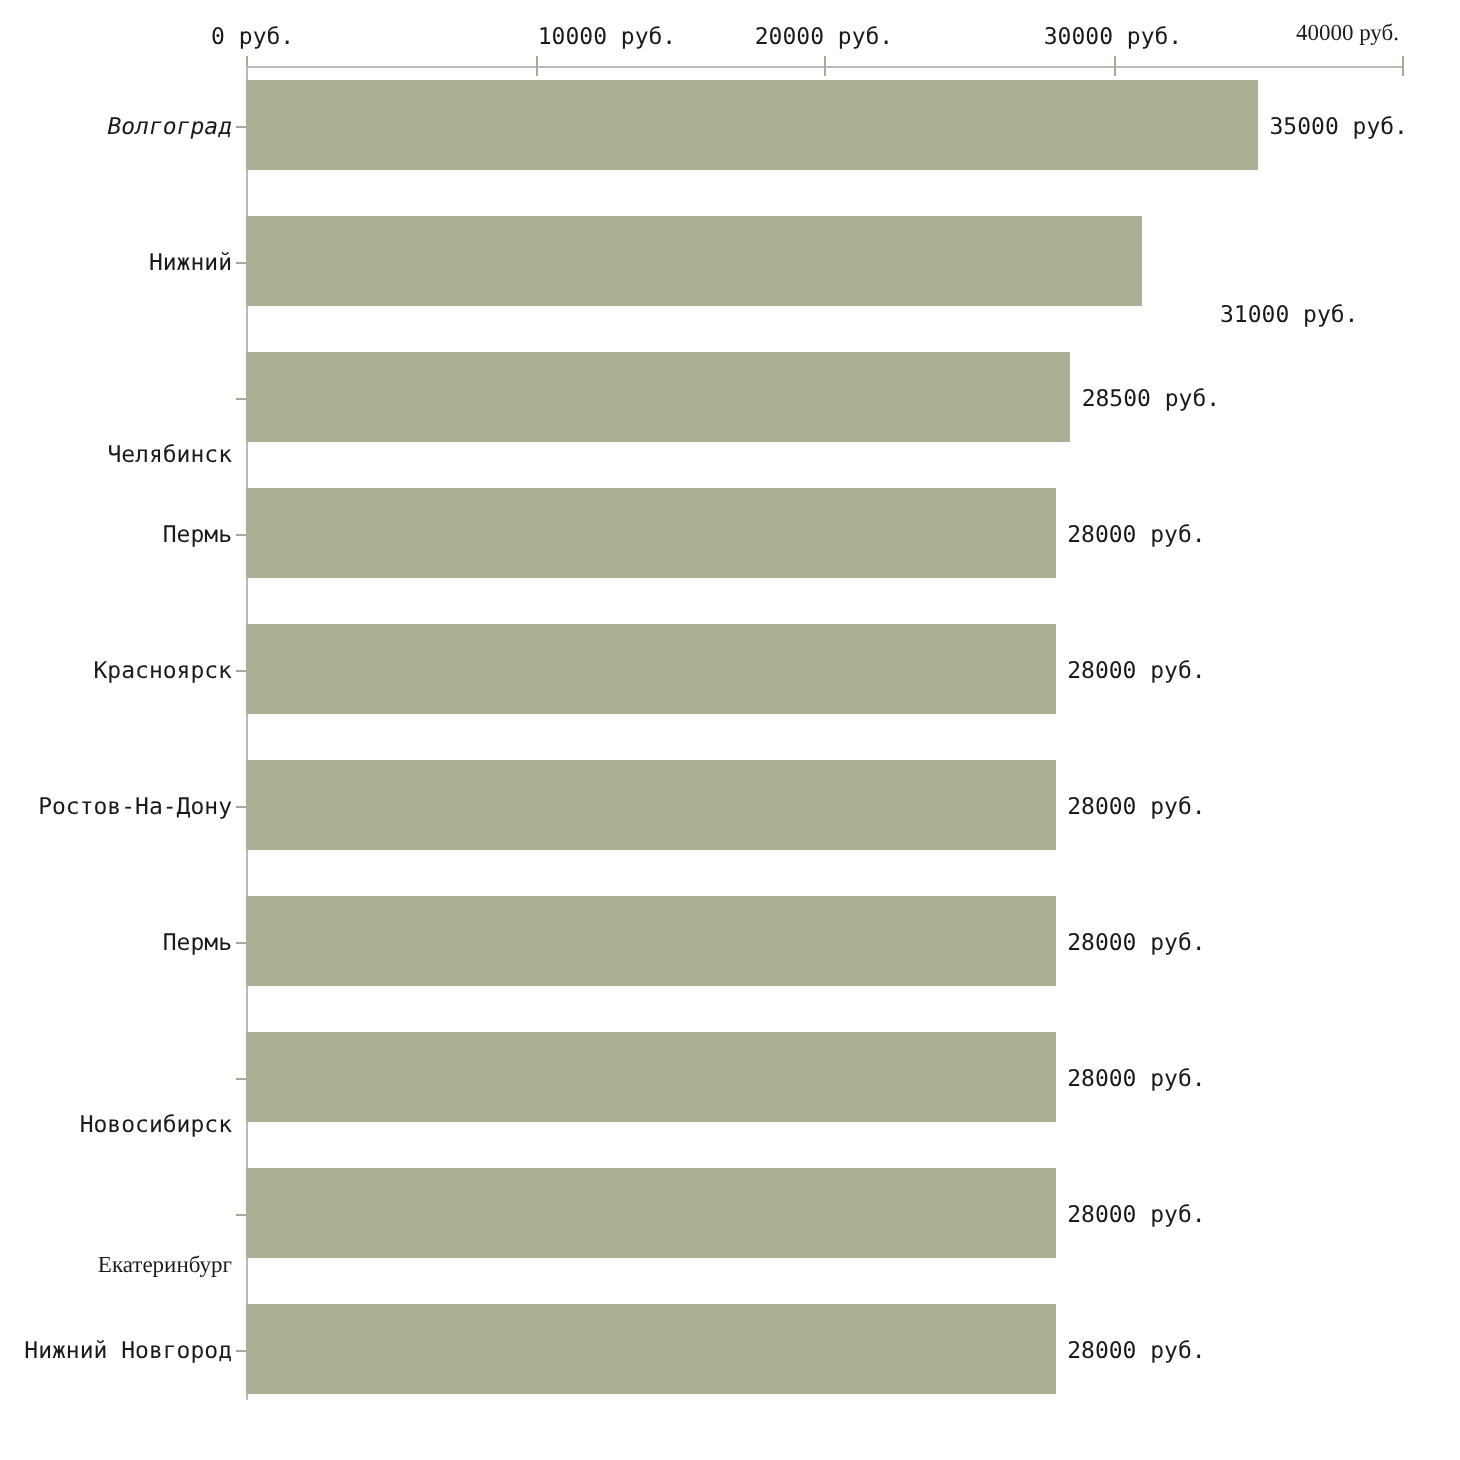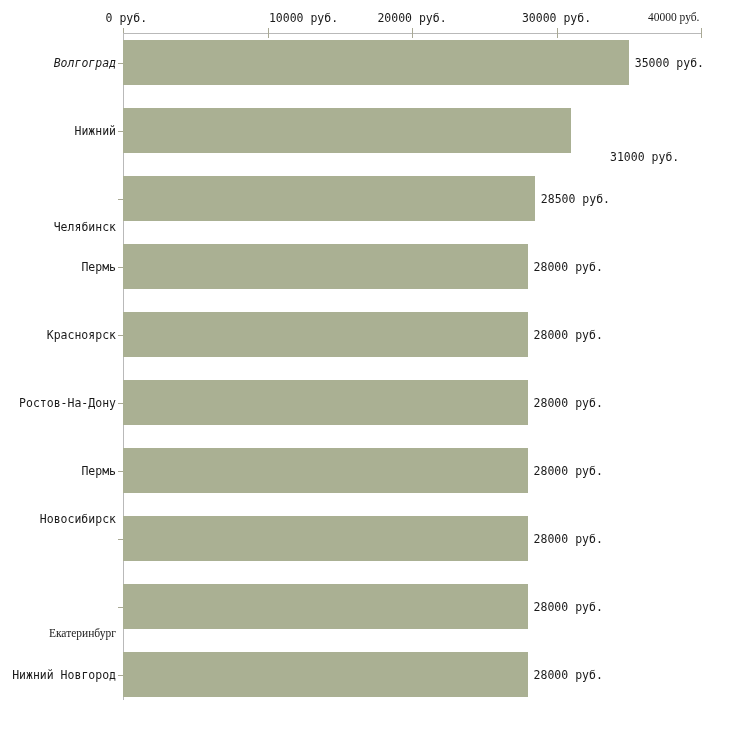--- a/index.html
+++ b/index.html
@@ -130,21 +130,21 @@
         <div class="cat-label" style="top: 198.5px; margin-top: 28px;">Челябинск</div>
         <div class="y-tick" style="top: 266.5px;"></div>
         <div class="cat-label" style="top: 266.5px;">Пермь</div>
         <div class="y-tick" style="top: 334.5px;"></div>
         <div class="cat-label" style="top: 334.5px;">Красноярск</div>
         <div class="y-tick" style="top: 402.5px;"></div>
         <div class="cat-label" style="top: 402.5px;">Ростов-На-Дону</div>
         <div class="y-tick" style="top: 470.5px;"></div>
         <div class="cat-label" style="top: 470.5px;">Пермь</div>
         <div class="y-tick" style="top: 538.5px;"></div>
-        <div class="cat-label" style="top: 519px;">Новосибирск</div>
+        <div class="cat-label" style="top: 562px;">Новосибирск</div>
         <div class="y-tick" style="top: 606.5px;"></div>
         <div class="cat-label" style="top: 633px; font-family: Liberation Serif, serif;">Екатеринбург</div>
         <div class="y-tick" style="top: 674.5px;"></div>
         <div class="cat-label" style="top: 674.5px;">Нижний Новгород</div>
       </div>
 
     <div id="bars">
         <div class="bar" style="top: 40px; height: 45px; width: 505.75px; background: rgb(170, 176, 147);"></div>
         <div class="bar-value-label" style="left: 634.75px; top: 62.5px;">35000 руб.</div>
         <div class="bar" style="top: 108px; height: 45px; width: 447.95px; background: rgb(170, 176, 147);"></div>

